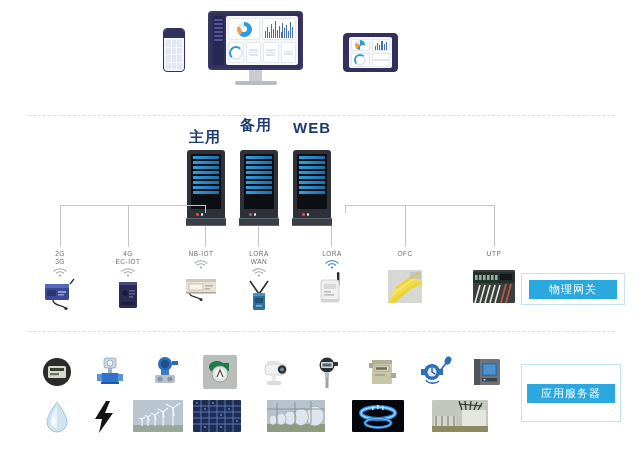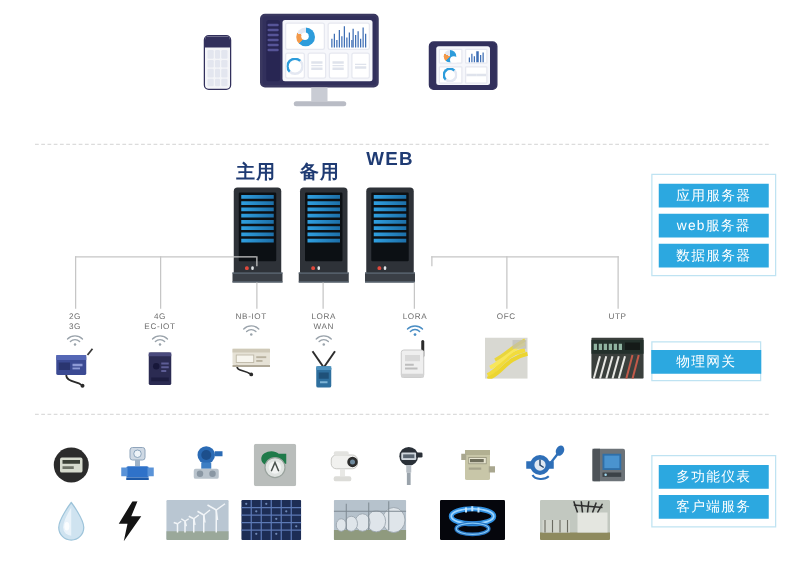--- a/index.html
+++ b/index.html
@@ -46,21 +46,21 @@
     left:521px;top:16px;width:78px;height:73px;
     background:#2ca8e0;border:2px solid #9fd9f0;
     flex-direction:column;gap:3px;
   }
   #panel-client .client-label{
     color:#fff;font-size:11px;letter-spacing:1px;
   }
   .person-icon{width:26px;height:22px;display:block;}
 
   #panel-servers{left:521px;top:139px;width:100px;height:82px;}
-  #panel-gateway{left:521px;top:273px;width:88px;height:32px;}
+  #panel-gateway{left:521px;top:273px;width:104px;height:32px;}
   #panel-meters{left:521px;top:364px;width:100px;height:58px;}
 
   
   .dev{position:absolute;}
 
   
   #phone{left:163px;top:28px;width:22px;height:44px;}
   .phone-body{
     width:100%;height:100%;border-radius:4px;
     background:#f4f5f8;border:1.5px solid #32305c;
@@ -267,21 +267,21 @@
               <span class="miniline"></span>
               <span class="miniline"></span>
             </div>
         </div>
       </div>
     </div>
   </div>
 
 
   <div class="rack-label" style="left:189px;top:128px">主用</div>
-  <div class="rack-label" style="left:240px;top:128px">备用</div>
+  <div class="rack-label" style="left:240px;top:116px">备用</div>
   <div class="rack-label" style="left:293px;top:119px">WEB</div>
 
   <div class="rack" style="left:187px;top:150px">
     <div class="rack-screen">
       <i></i>
         <i></i>
         <i></i>
         <i></i>
         <i></i>
         <i></i>
@@ -324,25 +324,20 @@
         <i></i>
         <i></i>
     </div>
     <div class="rack-foot">
       <span class="led-r"></span>
       <span class="led-w"></span>
     </div>
     <div class="rack-plinth"></div>
   </div>
 
-  <div class="panel" id="panel-servers">
-    <div class="chip wide">应用服务器</div>
-    <div class="chip wide">web服务器</div>
-    <div class="chip wide">数据服务器</div>
-  </div>
 
   <div class="ln lnh" style="left:60px;top:205px;width:145px;"></div>
   <div class="ln lnv" style="left:60px;top:205px;height:42px;"></div>
   <div class="ln lnv" style="left:128px;top:205px;height:42px;"></div>
   <div class="ln lnv" style="left:205px;top:205px;height:8px;"></div>
 
   <div class="ln lnv" style="left:205px;top:226px;height:21px;"></div>
   <div class="ln lnv" style="left:258px;top:226px;height:21px;"></div>
   <div class="ln lnv" style="left:331px;top:226px;height:21px;"></div>
 
@@ -682,17 +677,16 @@
     </g>
     <g stroke="#6b6b60" stroke-width="0.9">
       <line x1="4" y1="16" x2="4" y2="26"></line>
         <line x1="10" y1="16" x2="10" y2="26"></line>
       <line x1="16" y1="16" x2="16" y2="26"></line>
         <line x1="22" y1="16" x2="22" y2="26"></line>
     </g>
   </svg>
 
   <div class="panel" id="panel-meters">
-    <div class="chip wide">多功能仪表</div>
-    <div class="chip wide">客户端服务</div>
+    <div class="chip wide">应用服务器</div>
   </div>
 
 </div>
 
 </body></html>

